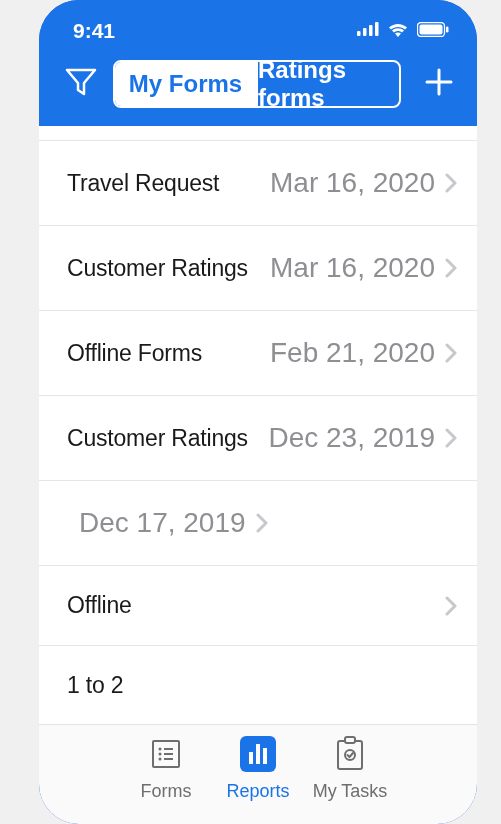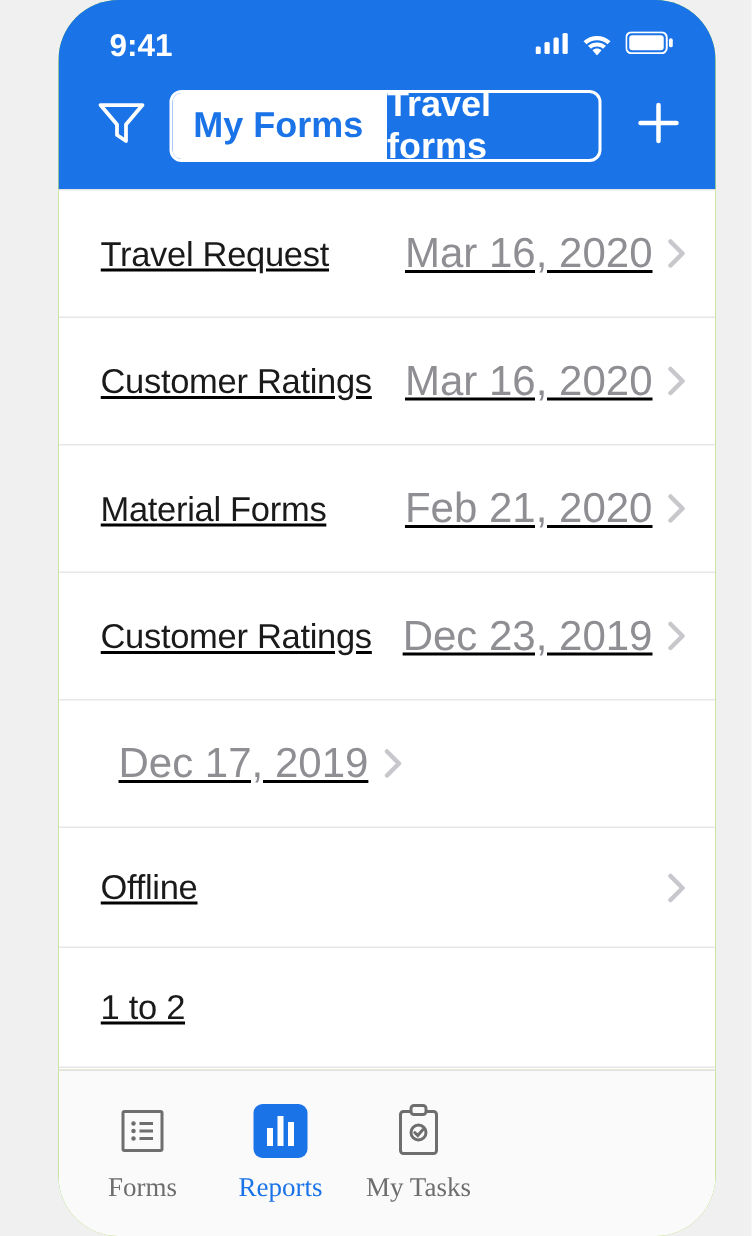--- a/index.html
+++ b/index.html
@@ -10,21 +10,21 @@
     }
     body {
       font-family: -apple-system, BlinkMacSystemFont, "Helvetica Neue", Arial, sans-serif;
       background: #f0f0f0;
       display: flex;
       justify-content: center;
     }
     .phone {
       width: 438px;
       height: 824px;
-      background: #84cc16;
+      background: #1d4ed8;
       border-radius: 40px;
       overflow: hidden;
       display: flex;
       flex-direction: column;
       position: relative;
       margin-left: 15px;
     }
     .header {
       background: #1b73e8;
       color: #fff;
@@ -91,21 +91,21 @@
       height: 36px;
       display: flex;
       align-items: center;
       justify-content: center;
       margin-left: 6px;
     }
     .list {
       flex: 1;
       background: #fff;
       overflow-y: auto;
-      text-decoration: underline;
+      padding-top: 14px;
     }
     .row {
       display: flex;
       align-items: center;
       padding: 26px 20px 26px 28px;
       border-bottom: 1px solid #e6e6e6;
       cursor: pointer;
     }
     .row:first-child {
       border-top: 1px solid #e6e6e6;
@@ -130,26 +130,25 @@
       margin-left: 10px;
       color: #c7c7cc;
       display: flex;
       align-items: center;
     }
     .row.no-chevron .row-chevron {
       visibility: hidden;
     }
     .tabbar {
       display: flex;
-      justify-content: flex-start;
+      justify-content: center;
       align-items: flex-end;
-      padding: 19px 10px 22px 10px;
+      padding: 8px 10px 22px 10px;
       border-top: 1px solid #e3e3e3;
       background: #fafafa;
-      font-family: Liberation Serif, serif;
     }
     .tab {
       display: flex;
       flex-direction: column;
       align-items: center;
       gap: 6px;
       min-width: 92px;
       cursor: pointer;
     }
     .tab-icon {
@@ -202,21 +201,21 @@
     <div class="toolbar">
       <div class="filter-icon">
         <span>
           <svg width="32" height="30" viewBox="0 0 32 30">
               <path d="M2 3 L30 3 L19 16 L19 27 L13 23 L13 16 Z" fill="none" stroke="#fff" stroke-width="2.5" stroke-linejoin="round"></path>
             </svg>
         </span>
       </div>
       <div class="segmented">
         <div class="segmented-item active">My Forms</div>
-        <div class="segmented-item inactive">Travel forms</div>
+        <div class="segmented-item inactive">Ratings forms</div>
       </div>
       <div class="add-icon">
         <span>
           <svg width="30" height="30" viewBox="0 0 30 30">
               <path d="M15 3 L15 27 M3 15 L27 15" stroke="#fff" stroke-width="3" stroke-linecap="round"></path>
             </svg>
         </span>
       </div>
     </div>
   </div>
@@ -234,21 +233,21 @@
       <div class="row">
         <div class="row-title">Customer Ratings</div>
         <div class="row-date">Mar 16, 2020</div>
         <div class="row-chevron">
           <svg width="12" height="20" viewBox="0 0 12 20">
             <path d="M2 2 L10 10 L2 18" fill="none" stroke="#c7c7cc" stroke-width="3" stroke-linecap="round" stroke-linejoin="round"></path>
           </svg>
         </div>
       </div>
       <div class="row">
-        <div class="row-title">Material Forms</div>
+        <div class="row-title">Offline Forms</div>
         <div class="row-date">Feb 21, 2020</div>
         <div class="row-chevron">
           <svg width="12" height="20" viewBox="0 0 12 20">
             <path d="M2 2 L10 10 L2 18" fill="none" stroke="#c7c7cc" stroke-width="3" stroke-linecap="round" stroke-linejoin="round"></path>
           </svg>
         </div>
       </div>
       <div class="row">
         <div class="row-title">Customer Ratings</div>
         <div class="row-date">Dec 23, 2019</div>

